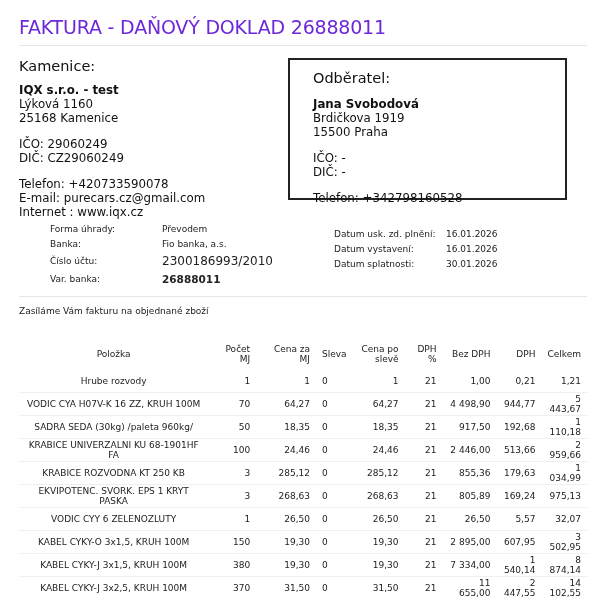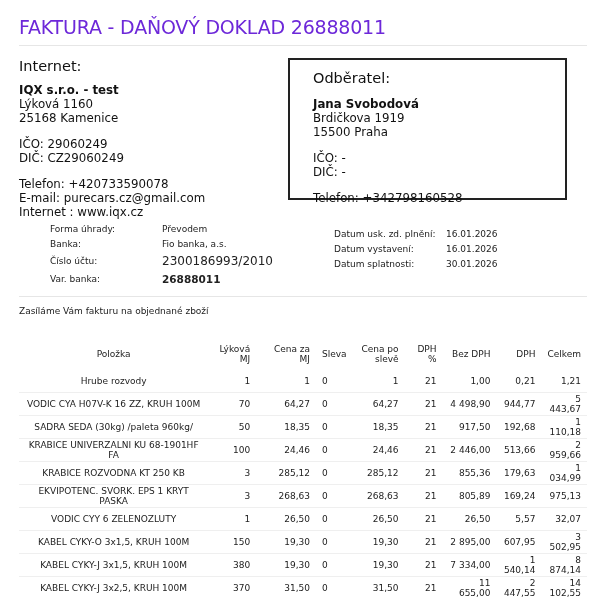--- a/index.html
+++ b/index.html
@@ -51,21 +51,21 @@
   </style>
 </head>
 <body>
 
 <div class="page">
 
   <div class="title">FAKTURA - DAŇOVÝ DOKLAD 26888011</div>
   <div class="hr" style="top:45px;"></div>
 
   <div class="sup">
-    <div class="h">Internet:</div>
+    <div class="h">Kamenice:</div>
     <div class="line bold">IQX s.r.o. - test</div>
     <div class="line">Lýková 1160</div>
     <div class="line">25168 Kamenice</div>
     <div class="gap"></div>
     <div class="line">IČO: 29060249</div>
     <div class="line">DIČ: CZ29060249</div>
     <div class="gap"></div>
     <div class="line">Telefon: +420733590078</div>
     <div class="line">E-mail: purecars.cz@gmail.com</div>
     <div class="line">Internet : www.iqx.cz</div>
@@ -129,21 +129,21 @@
       <col style="width:36px">
       <col style="width:52px">
       <col style="width:38px">
       <col style="width:54px">
       <col style="width:45px">
       <col style="width:45px">
     </colgroup>
     <thead>
       <tr>
         <th class="l">Položka</th>
-        <th class="r"><span>Lýková</span><br><span>MJ</span></th>
+        <th class="r"><span>Počet</span><br><span>MJ</span></th>
         <th class="r">Cena za MJ</th>
         <th class="c">Sleva</th>
         <th class="r"><span>Cena po</span><br><span>slevě</span></th>
         <th class="r">DPH %</th>
         <th class="r">Bez DPH</th>
         <th class="r">DPH</th>
         <th class="r">Celkem</th>
       </tr>
     </thead>
     <tbody id="rows">

